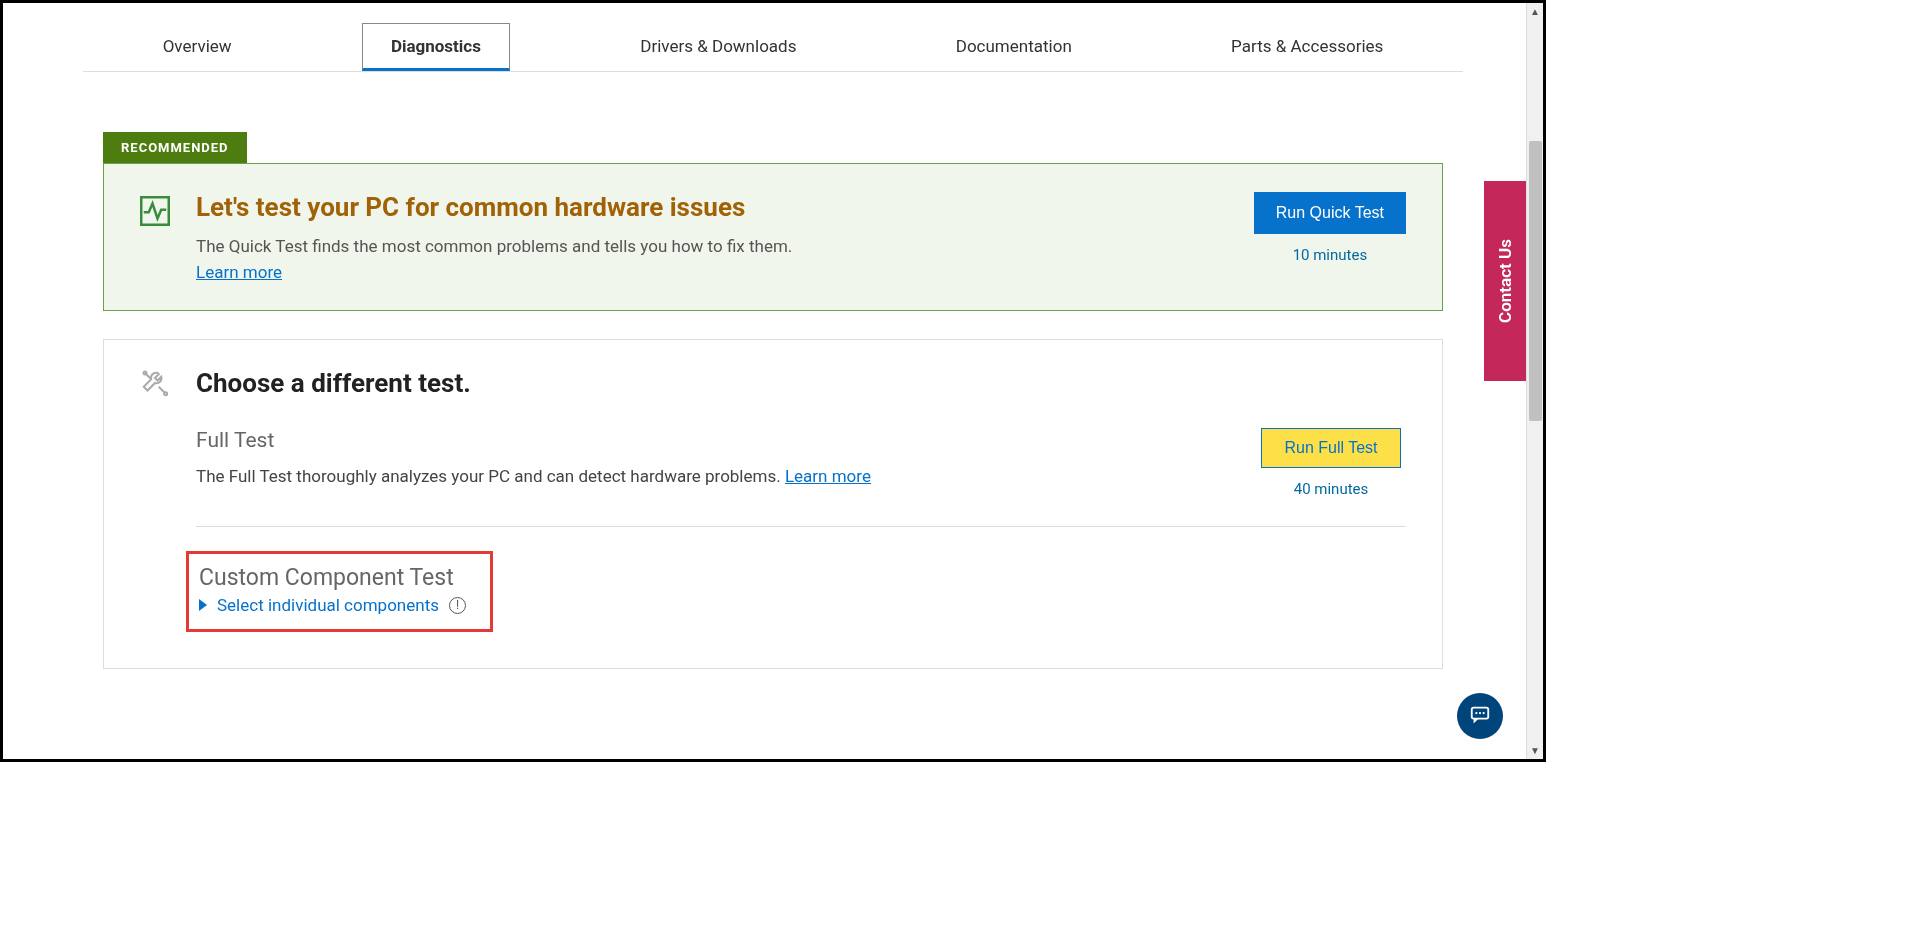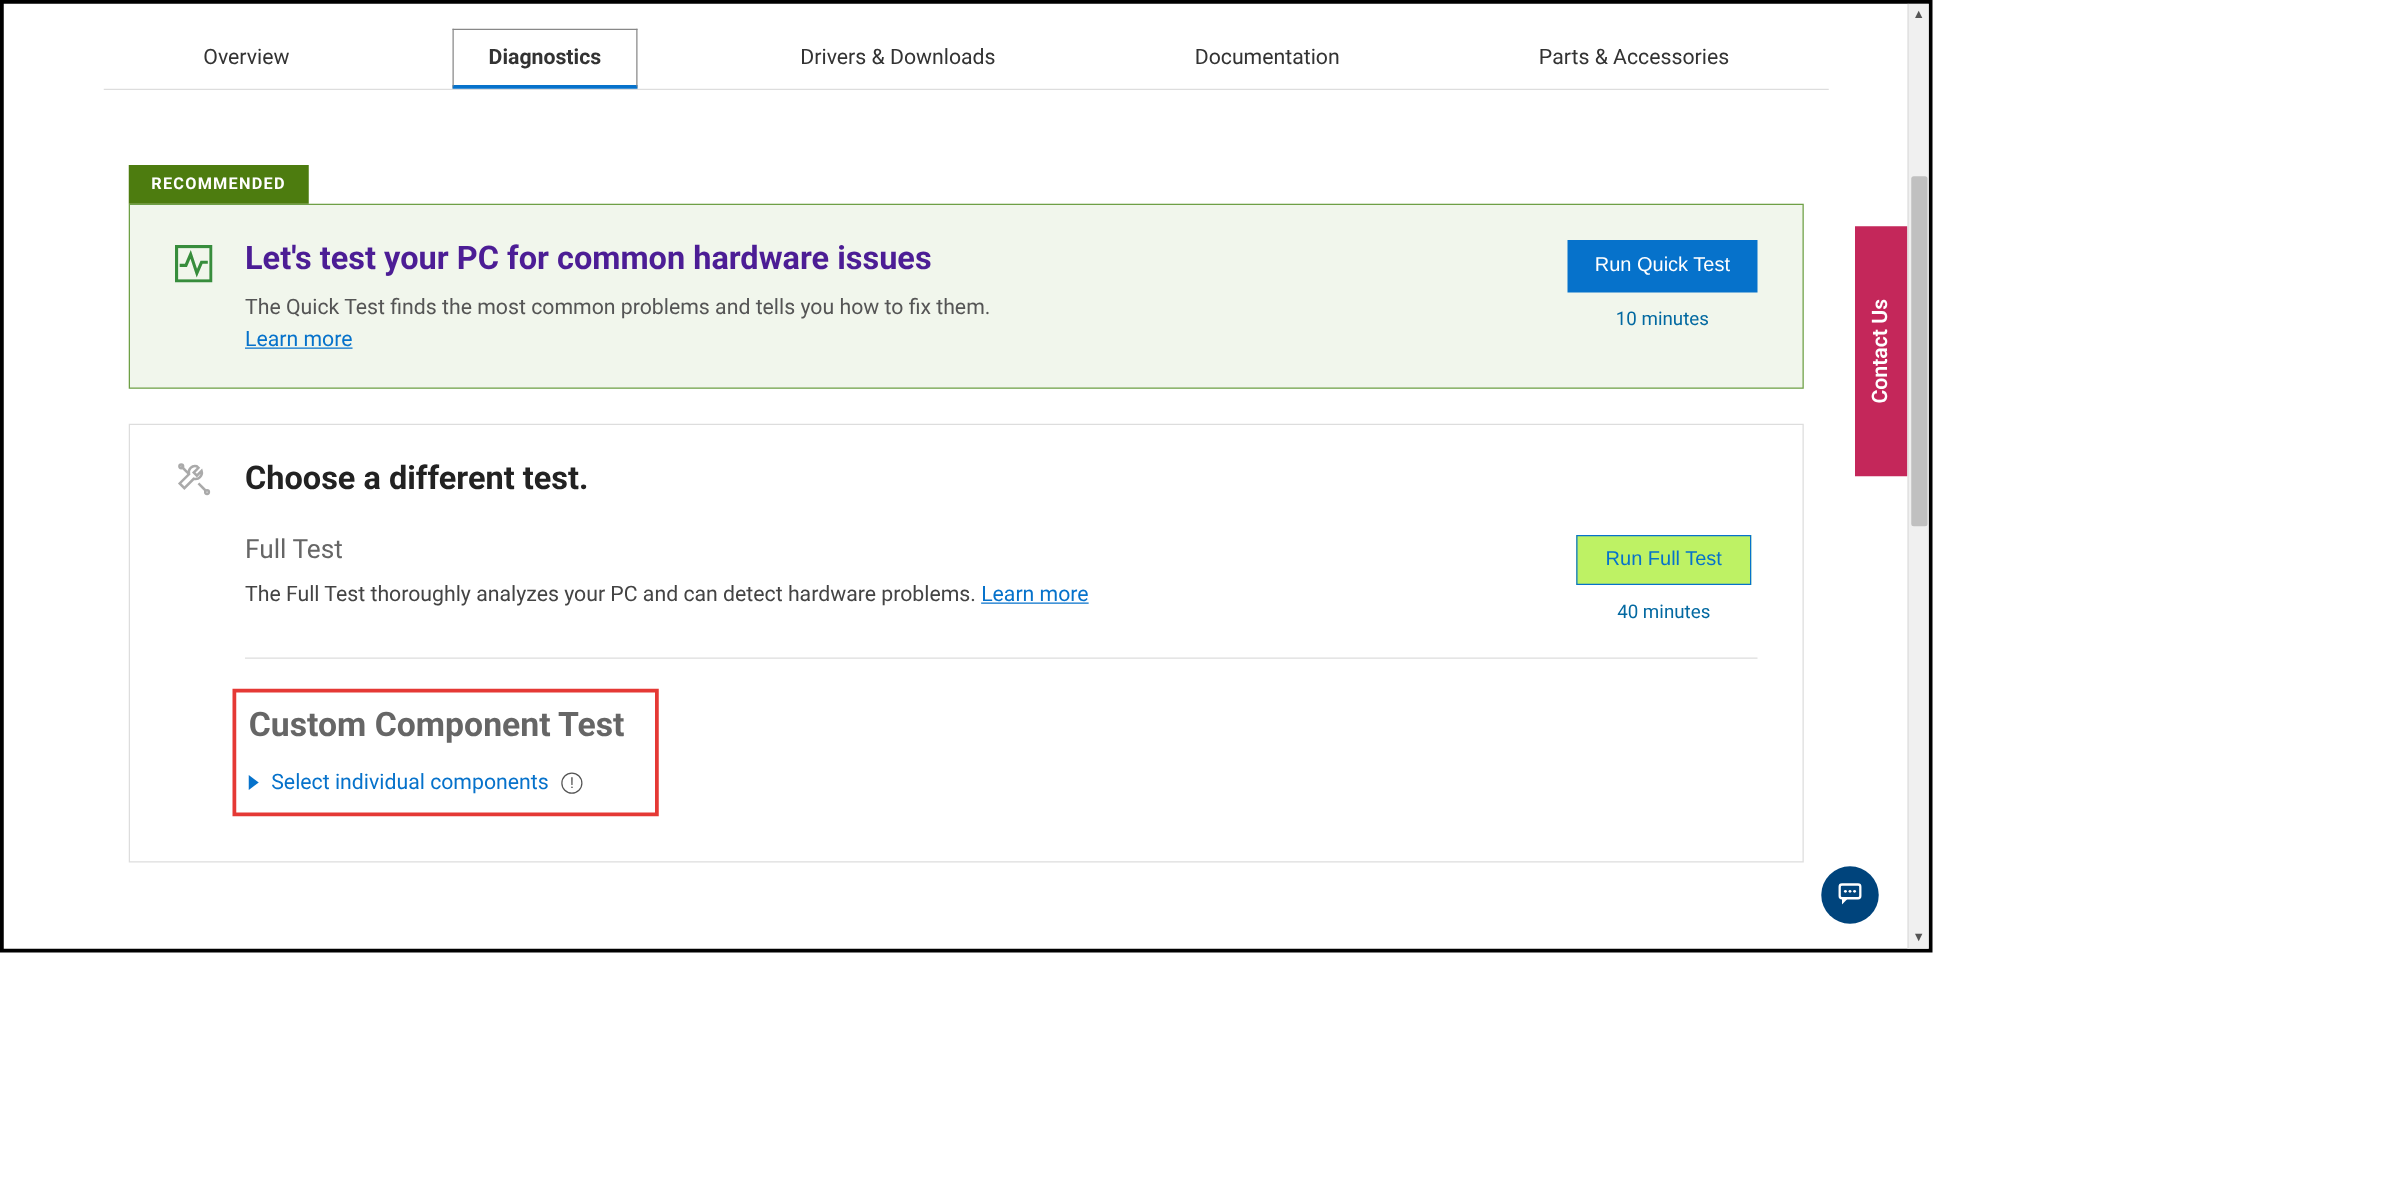--- a/index.html
+++ b/index.html
@@ -93,21 +93,21 @@
     gap: 26px;
   }
   .rec-icon {
     width: 30px; height: 30px; flex:0 0 30px;
     margin-top:4px;
   }
   .rec-body { flex: 1; }
   .rec-title {
     font-size: 26px;
     font-weight: 700;
-    color: #4c1d95;
+    color: #a16207;
     margin-bottom: 14px;
   }
   .rec-desc { font-size: 17px; color: #555; margin-bottom: 6px; }
   .learn-link { color: #0672CB; text-decoration: underline; font-size: 17px; cursor:pointer; }
   .rec-right { text-align: center; min-width: 150px; }
   .btn-primary {
     background: #0672CB;
     color: #fff;
     border: none;
     padding: 12px 22px;
@@ -129,38 +129,38 @@
 
   .alt-section {
     padding-left: 56px;
   }
   .full-row { display:flex; justify-content:space-between; align-items:flex-start;gap:44px; }
   .full-left { flex:1; }
   .full-title { font-size: 21px; color: #666; margin-bottom: 14px; }
   .full-desc { font-size: 17px; color: #444; }
   .full-right { text-align:center; min-width:150px; }
   .btn-outline {
-    background: #bef264;
+    background: #fde047;
     border: 1px solid #0672CB;
     color: #0672CB;
     padding: 10px 22px;
     font-size: 16px;
     cursor:pointer;
     margin-bottom: 12px;
   }
   .divider { border:none; border-top:1px solid #ddd; margin: 28px 0 24px 0; }
 
   .custom-box {
     border: 3px solid #E53935;
     display:inline-block;
     padding: 10px 24px 14px 0px;
     margin-left: -10px;
     padding-left: 10px;
   }
-  .custom-title { font-size: 27px; color: #666; margin-bottom: 20px; font-weight: bold; }
+  .custom-title { font-size: 23px; color: #666; margin-bottom: 4px; }
   .select-row { display:flex; align-items:center; gap:10px; }
   .tri-right {
     width:0;height:0;border-top:6px solid transparent;border-bottom:6px solid transparent;border-left:8px solid #0672CB;
   }
   .select-link { color:#0672CB; font-size:17px; cursor:pointer; }
   .info-circle {
     width:17px;height:17px;border:1.5px solid #555;border-radius:50%;display:inline-flex;align-items:center;justify-content:center;font-size:12px;color:#555;
   }
 
   

